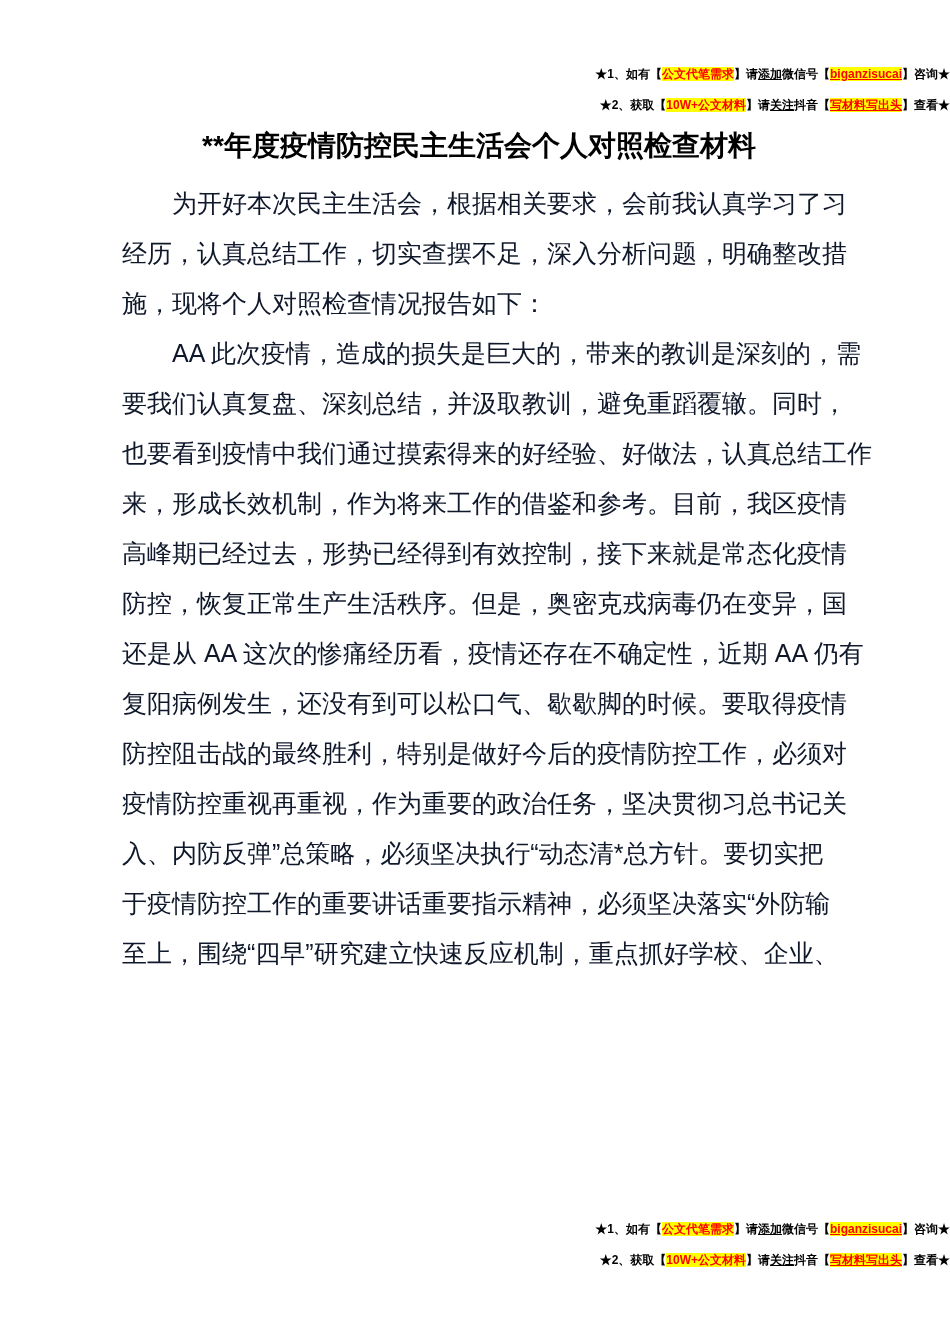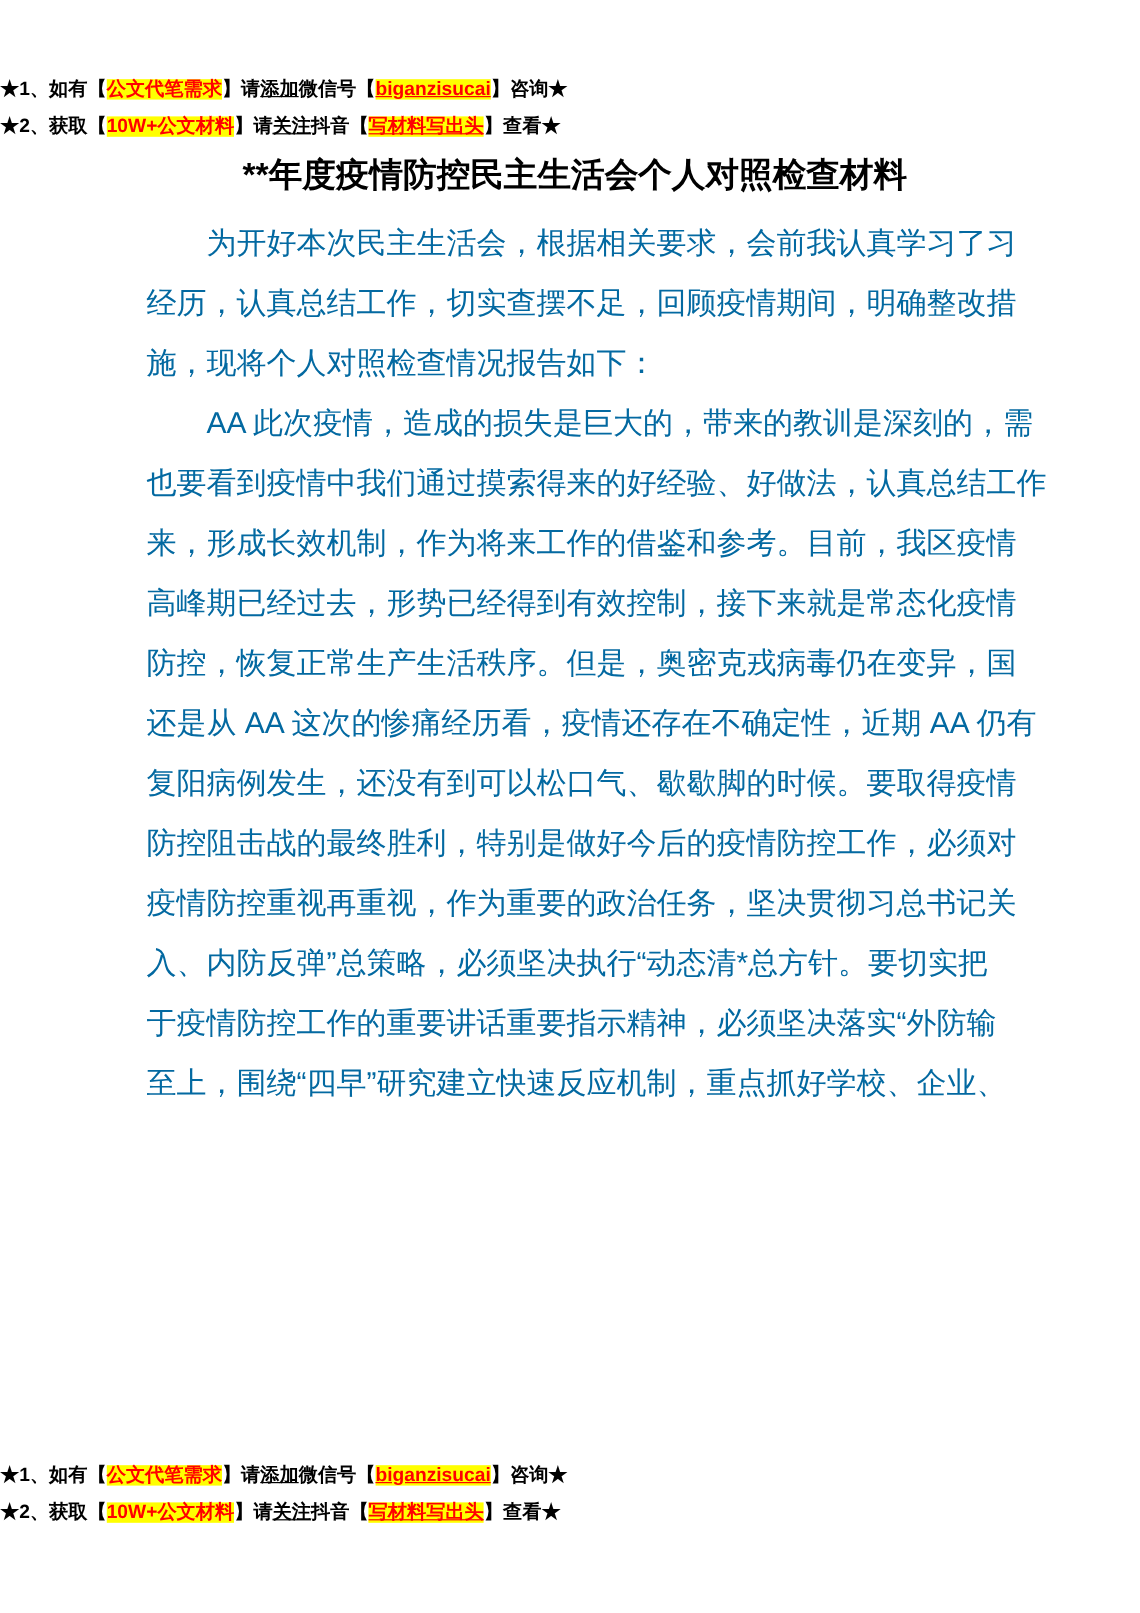--- a/index.html
+++ b/index.html
@@ -10,23 +10,23 @@
     color:#000000;
   }
   .page{
     position:relative;
     width:950px;height:1344px;
     background:#ffffff;
     overflow:hidden;
   }
   .notice{
     position:absolute;left:0;width:100%;
-    text-align:left;
+    text-align:right;
     font-weight:bold;
-    font-size:16px;
+    font-size:12px;
     line-height:31px;
     color:#000000;
   }
   .notice-top{top:59px;}
   .notice-bottom{top:1214px;}
   .seg{white-space:pre;}
   .seg.hl{color:#ff0000;background:#ffff00;}
   .seg.u{text-decoration:underline;}
   .seg.hl.u{color:#ff0000;background:#ffff00;text-decoration:underline;}
   .doc-title{
@@ -38,39 +38,40 @@
     line-height:36px;
     color:#000000;
   }
   .content{
     position:absolute;top:178px;left:122px;width:706px;
   }
   .text-line{
     height:50px;
     line-height:50px;
     font-size:25px;
-    color:#0369a1;
+    color:#0f172a;
     white-space:nowrap;
   }
   .text-line.first{text-indent:50px;}
 </style>
 </head>
 <body>
 
 <div class="page">
   <div class="notice notice-top">
       <div class="notice-line"><span class="seg plain">★1、如有【</span><span class="seg hl">公文代笔需求</span><span class="seg plain">】请</span><span class="seg u">添加</span><span class="seg plain">微信号【</span><span class="seg hl u">biganzisucai</span><span class="seg plain">】咨询★</span></div>
       <div class="notice-line"><span class="seg plain">★2、获取【</span><span class="seg hl">10W+公文材料</span><span class="seg plain">】请</span><span class="seg u">关注</span><span class="seg plain">抖音【</span><span class="seg hl u">写材料写出头</span><span class="seg plain">】查看★</span></div>
     </div>
   <h1 class="doc-title">**年度疫情防控民主生活会个人对照检查材料</h1>
   <div class="content">
       <div class="text-line first">为开好本次民主生活会，根据相关要求，会前我认真学习了习</div>
-      <div class="text-line">经历，认真总结工作，切实查摆不足，回顾疫情期间，明确整改措</div>
+      <div class="text-line">经历，认真总结工作，切实查摆不足，深入分析问题，明确整改措</div>
       <div class="text-line">施，现将个人对照检查情况报告如下：</div>
       <div class="text-line first">AA 此次疫情，造成的损失是巨大的，带来的教训是深刻的，需</div>
+      <div class="text-line">要我们认真复盘、深刻总结，并汲取教训，避免重蹈覆辙。同时，</div>
       <div class="text-line">也要看到疫情中我们通过摸索得来的好经验、好做法，认真总结工作</div>
       <div class="text-line">来，形成长效机制，作为将来工作的借鉴和参考。目前，我区疫情</div>
       <div class="text-line">高峰期已经过去，形势已经得到有效控制，接下来就是常态化疫情</div>
       <div class="text-line">防控，恢复正常生产生活秩序。但是，奥密克戎病毒仍在变异，国</div>
       <div class="text-line">还是从 AA 这次的惨痛经历看，疫情还存在不确定性，近期 AA 仍有</div>
       <div class="text-line">复阳病例发生，还没有到可以松口气、歇歇脚的时候。要取得疫情</div>
       <div class="text-line">防控阻击战的最终胜利，特别是做好今后的疫情防控工作，必须对</div>
       <div class="text-line">疫情防控重视再重视，作为重要的政治任务，坚决贯彻习总书记关</div>
       <div class="text-line">入、内防反弹”总策略，必须坚决执行“动态清*总方针。要切实把</div>
       <div class="text-line">于疫情防控工作的重要讲话重要指示精神，必须坚决落实“外防输</div>

